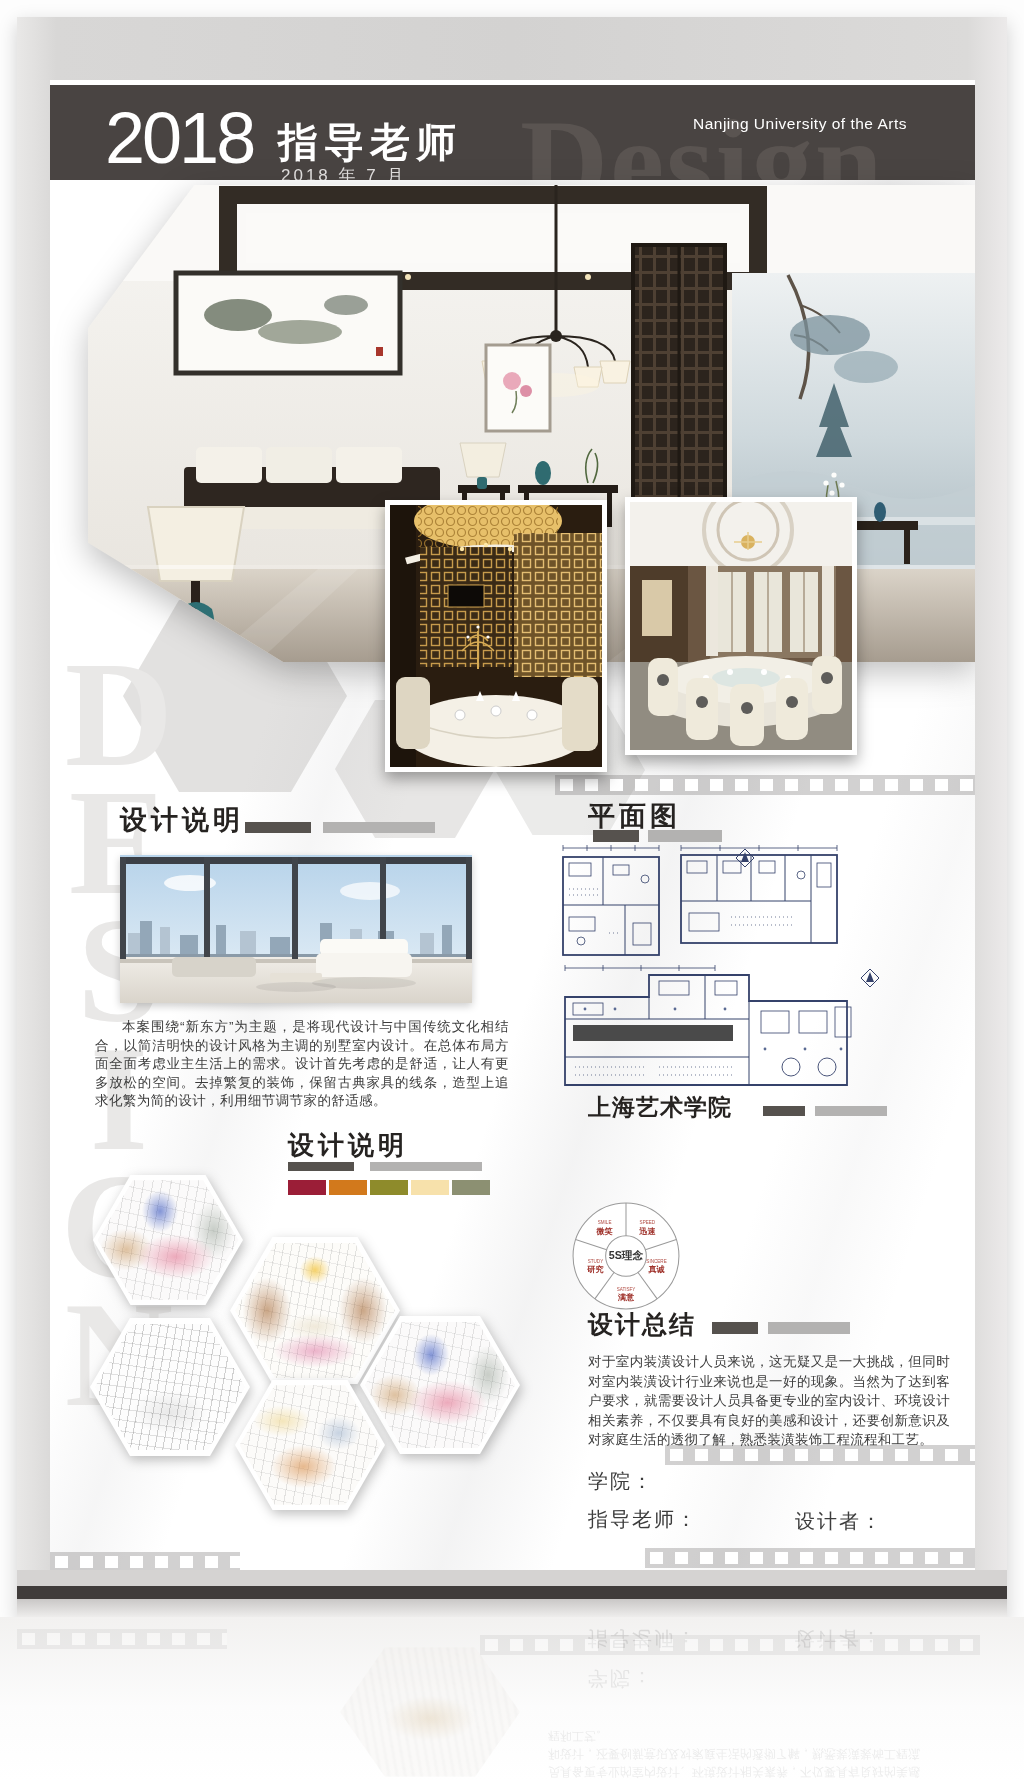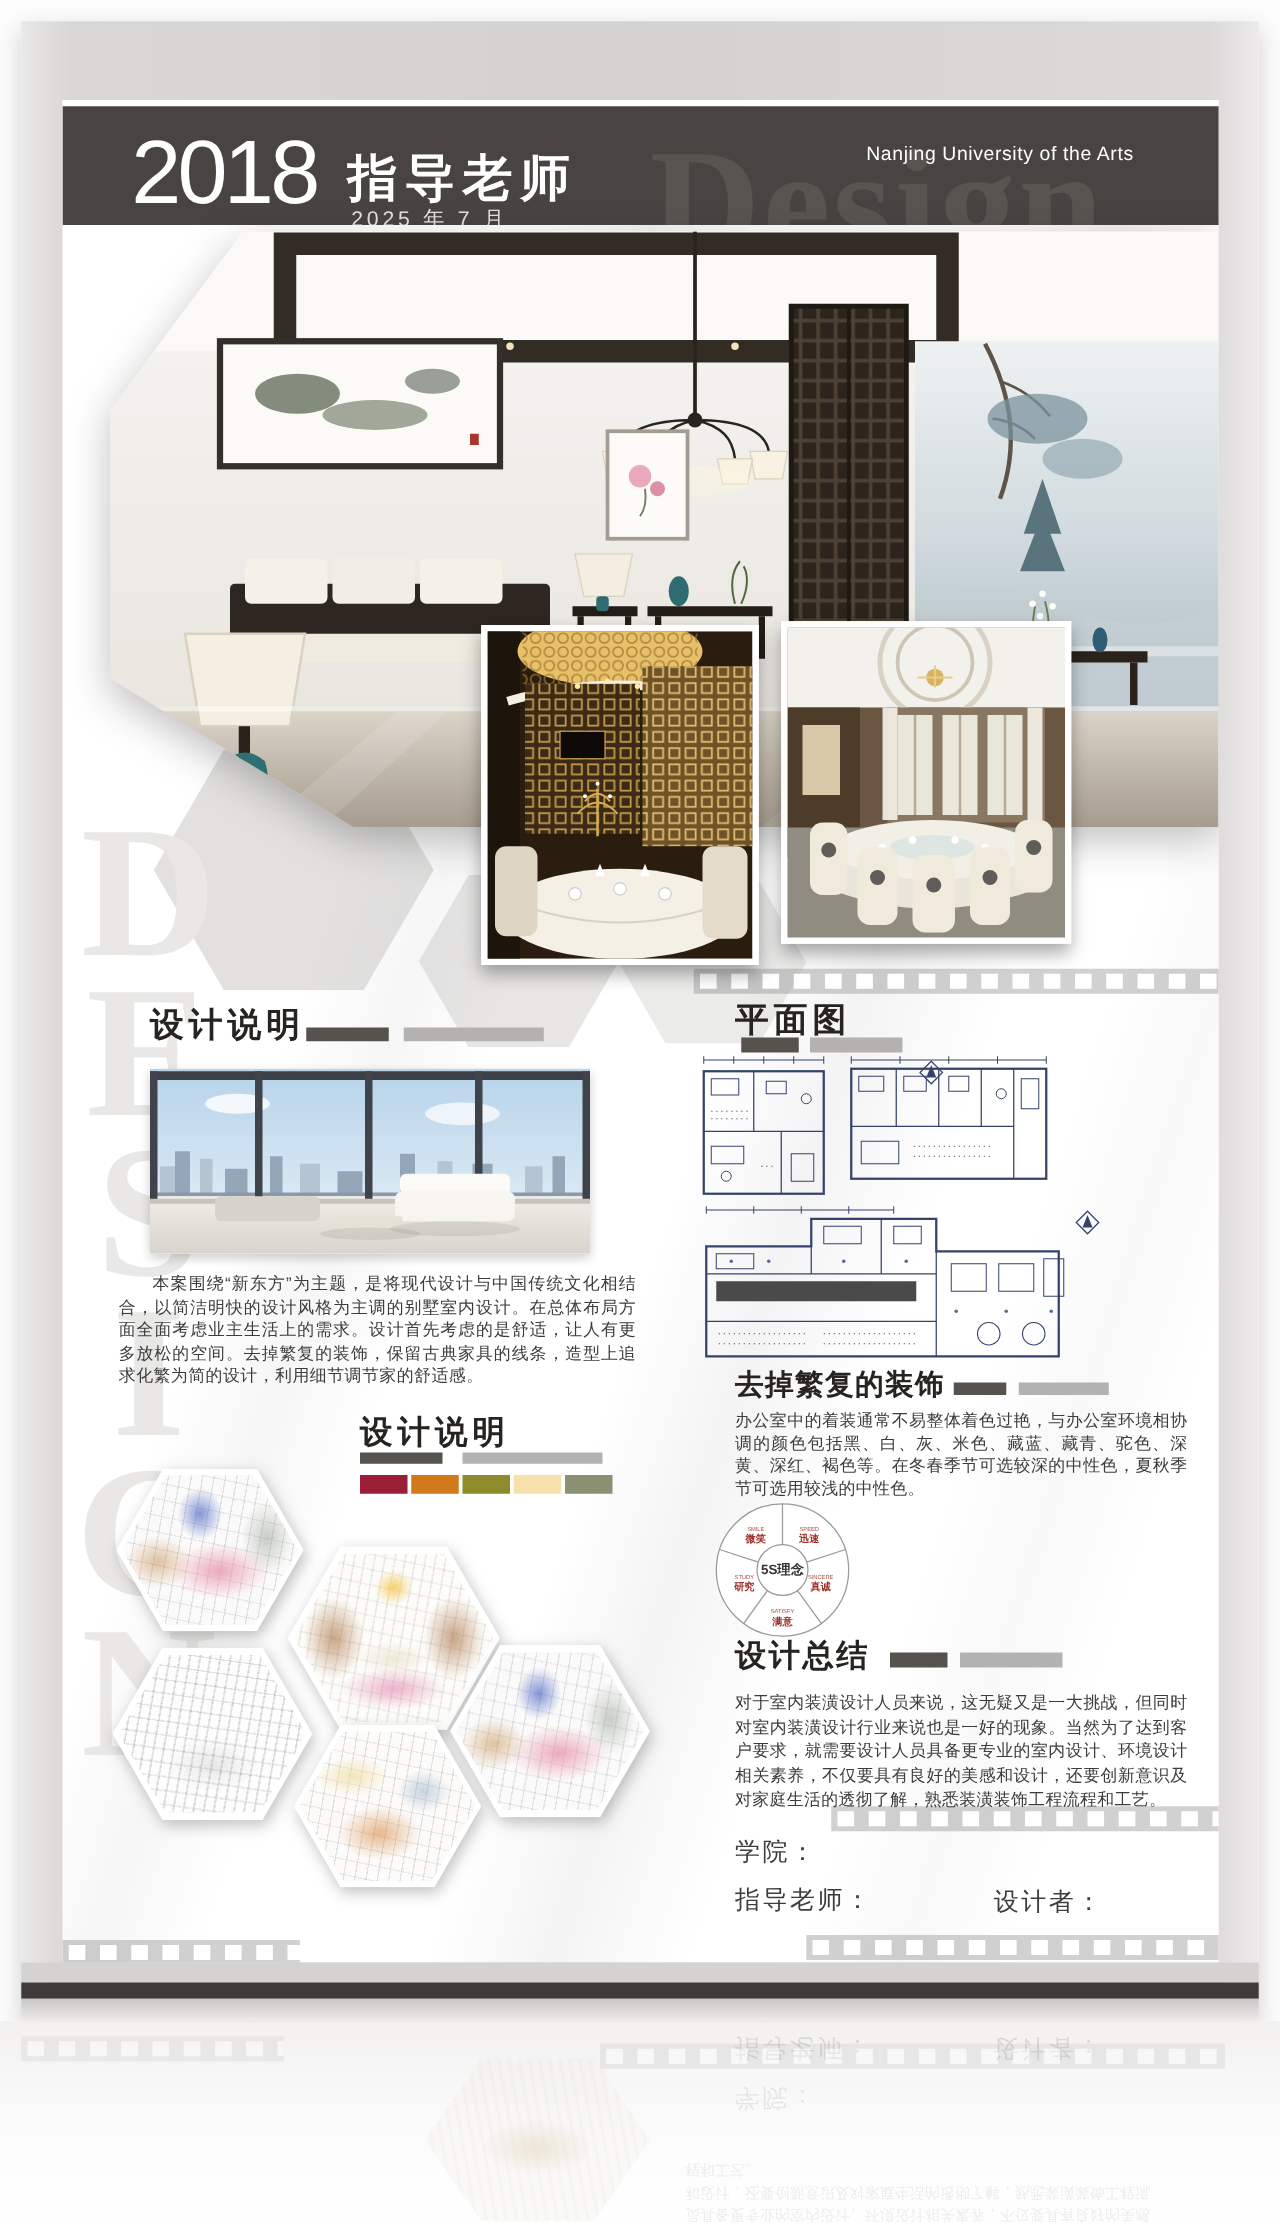--- a/index.html
+++ b/index.html
@@ -101,21 +101,21 @@
 <div id="canvas">
   <div class="sheet"></div>
 
   <div class="poster">
     <div class="whiteline"></div>
 
     <div class="header">
       <div class="hdr-watermark">Design</div>
       <div class="hdr-year">2018</div>
       <div class="hdr-title">指导老师</div>
-      <div class="hdr-date">2025 年 7 月</div>
+      <div class="hdr-date">2018 年 7 月</div>
       <div class="school">
         <div class="school-en">Nanjing University of the Arts</div>
       </div>
     </div>
 
     <div class="wm-col">
       <div>D</div>
       <div>E</div>
       <div>S</div>
       <div>I</div>
@@ -518,24 +518,23 @@
             <circle cx="286" cy="86" r="1.4"></circle>
         </g>
       </svg>
     </div>
 
     <svg class="plan" style="left:810px;top:888px;" width="20" height="20" viewBox="0 0 20 20">
       <path d="M10 1 L19 10 L10 19 L1 10 Z" fill="none" stroke="#35426b" stroke-width="1"></path>
       <path d="M10 4 L14 14 H6 Z" fill="#35426b"></path>
     </svg>
 
-    <div class="sec-title" style="left:538px;top:1012px;font-size:23px;letter-spacing:1px;">去掉繁复的装饰</div>
+    <div class="sec-title" style="left:538px;top:1012px;font-size:23px;letter-spacing:1px;">上海艺术学院</div>
     <div class="bar d" style="left:713px;top:1026px;width:42px;height:10px;"></div>
     <div class="bar l" style="left:765px;top:1026px;width:72px;height:10px;"></div>
-    <div class="para" style="left:538px;top:1048px;width:362px;font-size:13.5px;line-height:18px;letter-spacing:.3px;">办公室中的着装通常不易整体着色过艳，与办公室环境相协调的颜色包括黑、白、灰、米色、藏蓝、藏青、驼色、深黄、深红、褐色等。在冬春季节可选较深的中性色，夏秋季节可选用较浅的中性色。</div>
 
     <svg class="fives" style="left:520px;top:1120px;" width="112" height="112" viewBox="0 0 110 110">
       <circle cx="55" cy="55" r="52" fill="#fff" stroke="#9a9a9a" stroke-width="1"></circle>
       <circle cx="55" cy="55" r="20" fill="#fff" stroke="#9a9a9a" stroke-width="1"></circle>
       <g stroke="#9a9a9a" stroke-width="1">
         <line x1="55" y1="3" x2="55" y2="35"></line>
         <line x1="5.5" y1="38.9" x2="36" y2="48.8"></line>
         <line x1="24.4" y1="97.1" x2="43.2" y2="71.2"></line>
         <line x1="85.6" y1="97.1" x2="66.8" y2="71.2"></line>
         <line x1="104.5" y1="38.9" x2="74" y2="48.8"></line>

